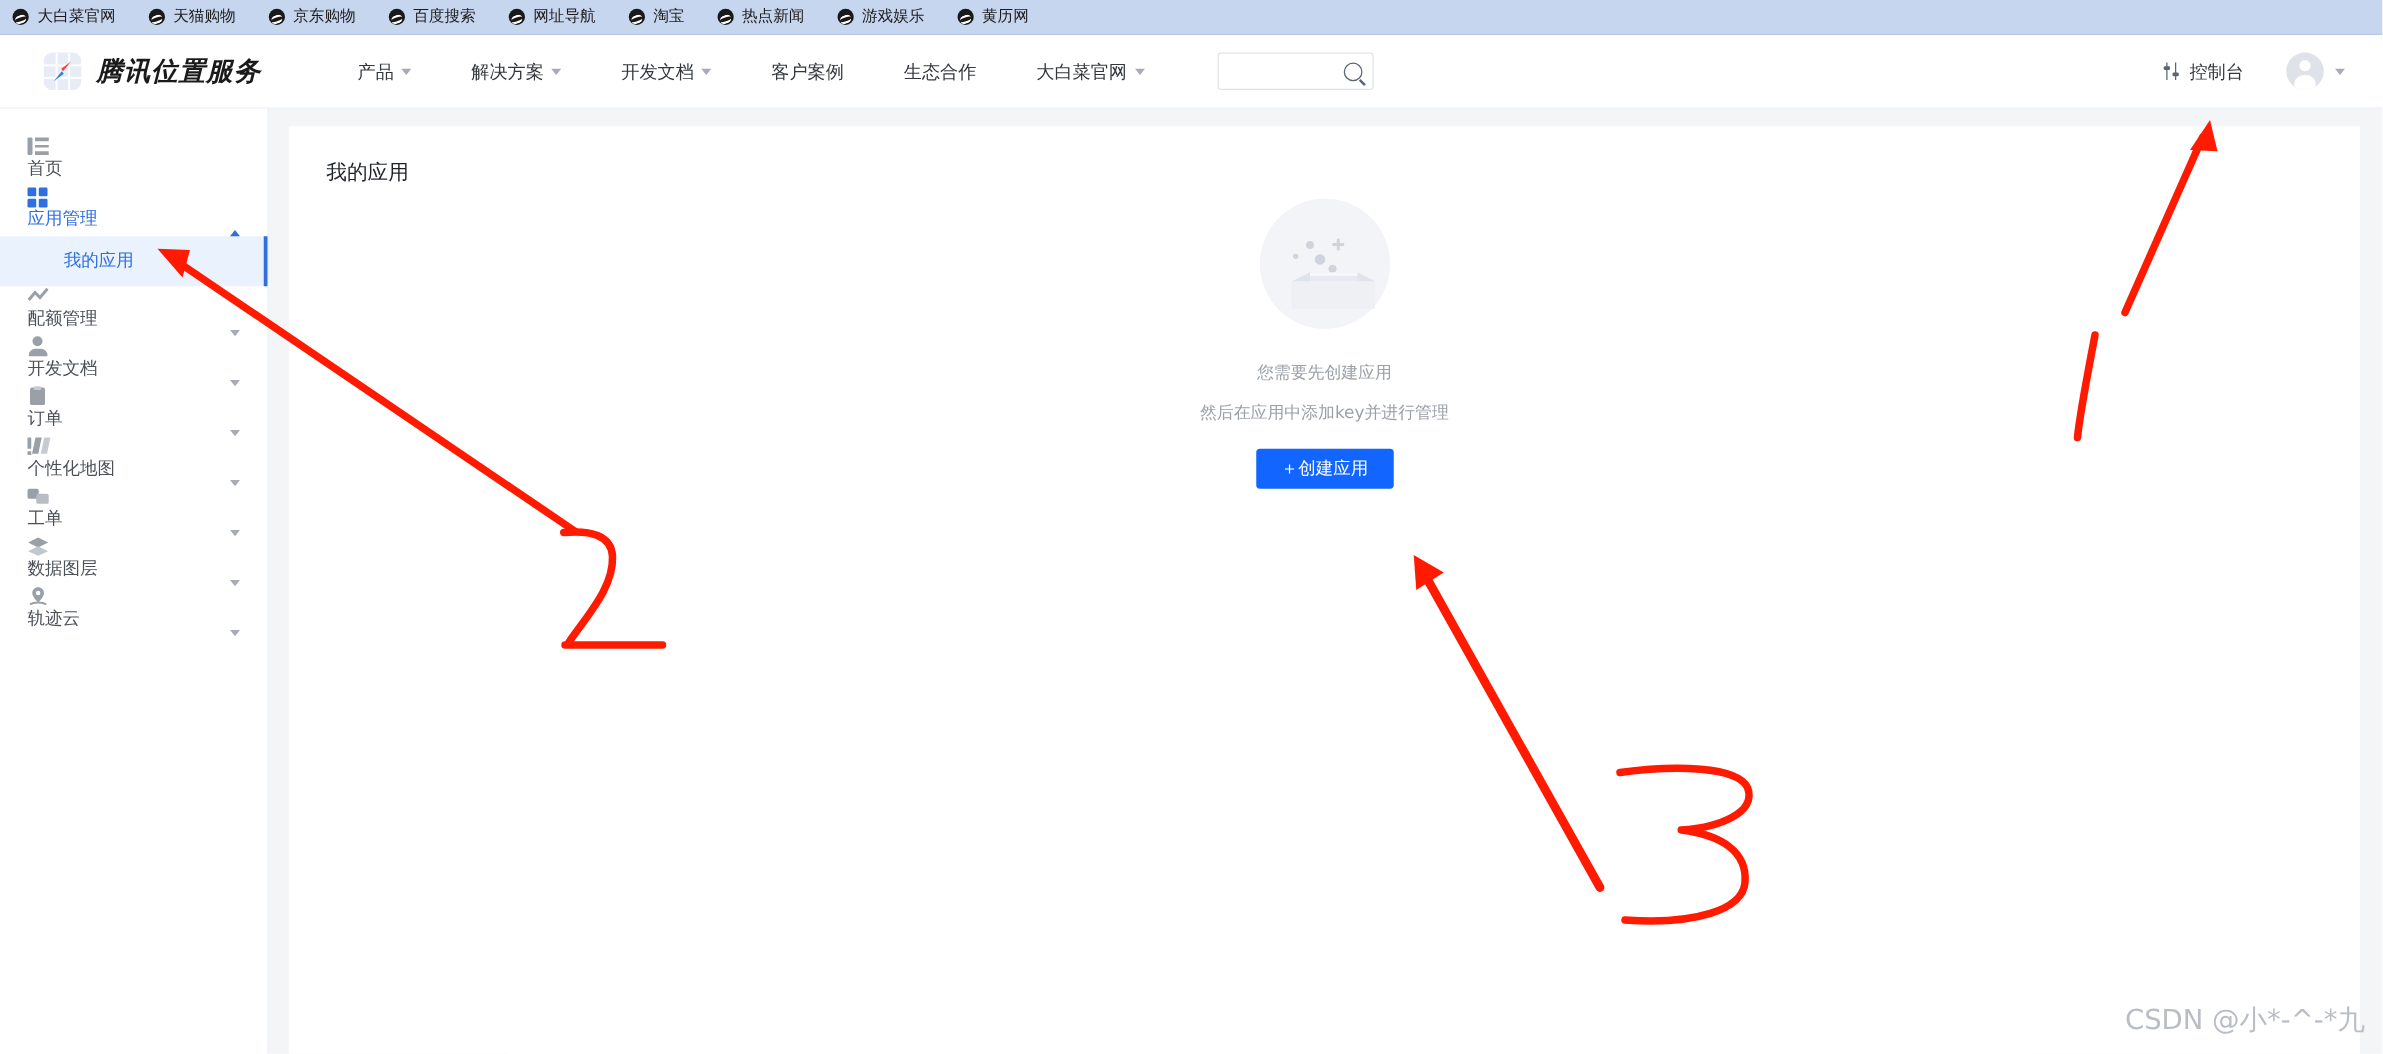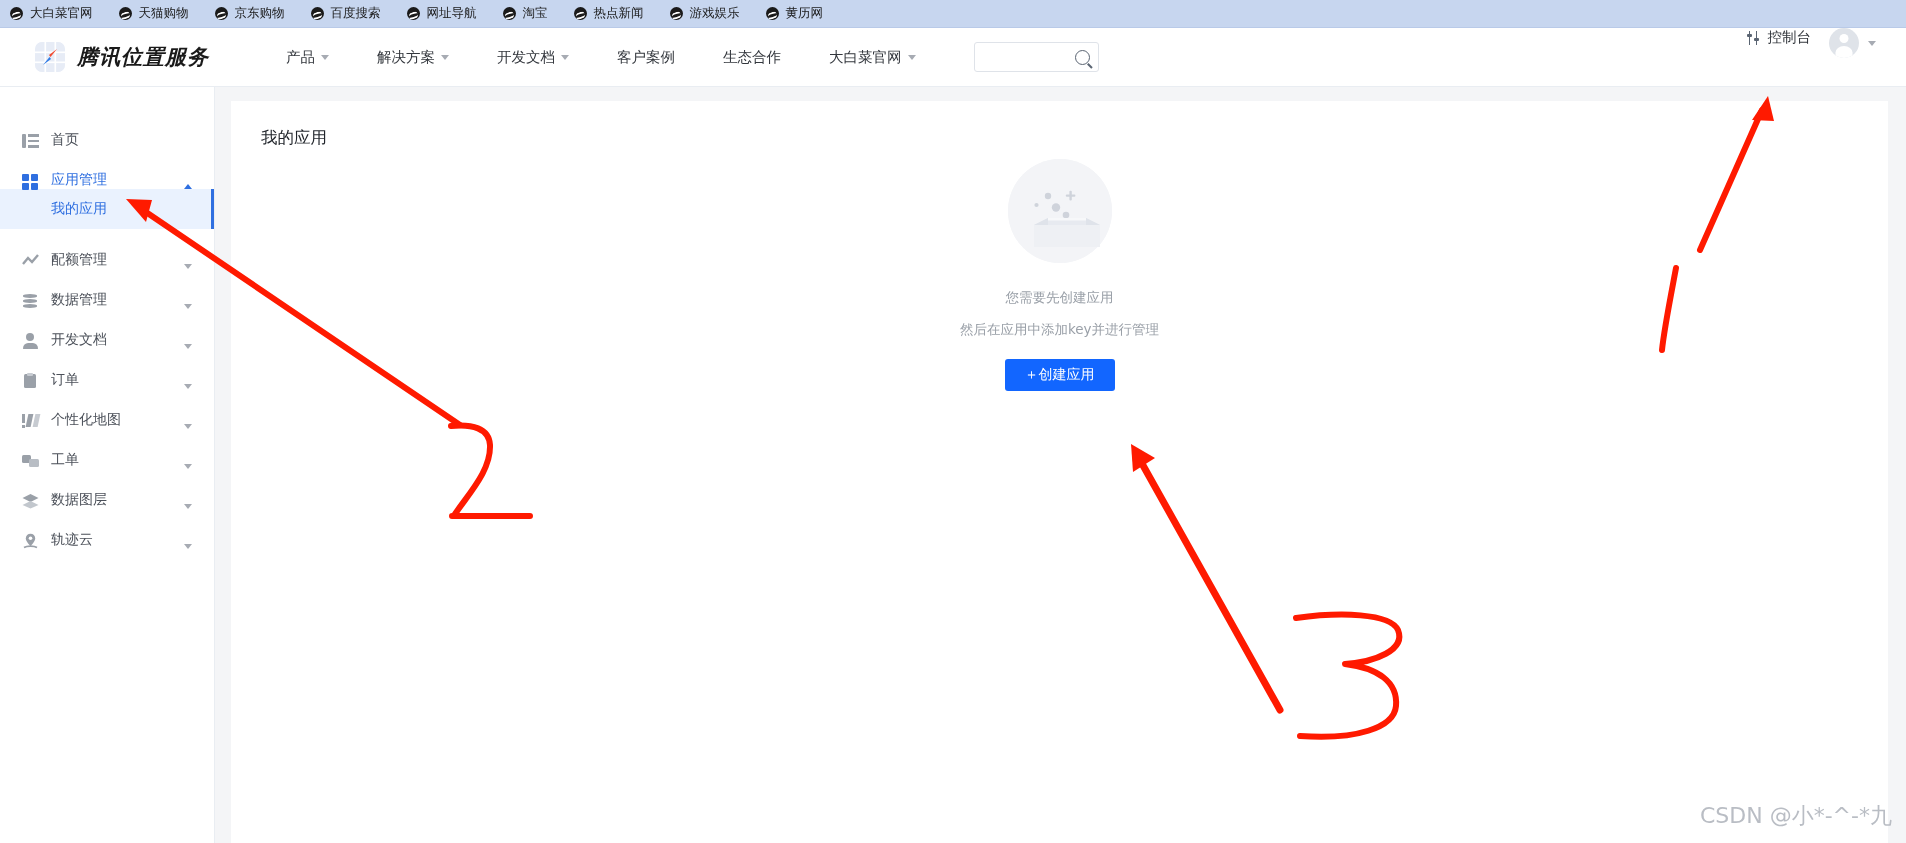--- a/index.html
+++ b/index.html
@@ -53,42 +53,43 @@
     border-bottom:5px solid #2f6fe0;}
   .searchbox{
     margin-left:34px;width:125px;height:30px;border:1px solid #dfe3e9;border-radius:3px;
     display:flex;align-items:center;padding:0 8px;box-sizing:border-box;background:#fff;
   }
   .searchbox input{border:0;outline:0;flex:1;font-size:13px;color:#33373d;background:transparent;
     font-family:"DejaVu Sans","Liberation Sans",sans-serif;width:100%;}
   .mag{width:13px;height:13px;border:1.6px solid #5a6472;border-radius:50%;position:relative;flex:0 0 auto;}
   .mag::after{content:"";position:absolute;right:-4px;bottom:-3px;width:6px;height:1.6px;
     background:#5a6472;transform:rotate(45deg);}
-  .hdr-right{position:absolute;right:30px;top:0;height:58px;display:flex;align-items:flex-start;gap:18px;}
+  .hdr-right{position:absolute;right:30px;top:0;height:58px;display:flex;align-items:center;gap:34px;}
   .console-btn{display:flex;align-items:center;gap:7px;cursor:pointer;font-size:14.5px;color:#33373d;
     font-family:"DejaVu Sans","Liberation Sans",sans-serif;}
   .sliders{width:14px;height:14px;position:relative;}
   .sliders i{position:absolute;background:#5a6472;}
   .avatar-wrap{display:flex;align-items:center;gap:9px;cursor:pointer;}
   .avatar{width:30px;height:30px;border-radius:50%;background:#dfe3e9;position:relative;overflow:hidden;}
   .avatar::before{content:"";position:absolute;left:50%;top:6px;width:9px;height:9px;border-radius:50%;
     background:#fff;transform:translateX(-50%);}
   .avatar::after{content:"";position:absolute;left:50%;top:18px;width:17px;height:13px;border-radius:50% 50% 0 0;
     background:#fff;transform:translateX(-50%);}
 
   
   .body{display:flex;height:785px;}
   .sidebar{
     width:215px;flex:0 0 215px;background:#fff;border-right:1px solid #e9edf2;
     padding-top:22px;box-sizing:border-box;position:relative;
   }
   .side-item{
-    height:40px;display:flex;align-items:flex-end;padding:0 22px;box-sizing:border-box;
+    height:40px;display:flex;align-items:flex-start;padding:0 22px;box-sizing:border-box;
     font-size:14px;color:#4b5059;cursor:pointer;position:relative;
     font-family:"DejaVu Sans","Liberation Sans",sans-serif;
+    flex-direction:column;
   }
   .side-item .sico{width:17px;flex:0 0 17px;height:16px;margin-right:12px;position:relative;}
   .side-item .slabel{flex:1;white-space:nowrap;}
   .side-item .sarrow{margin-left:auto;}
   .side-item.active-parent{color:#2f6fe0;}
   .side-sub{
     height:40px;display:flex;align-items:center;padding-left:51px;box-sizing:border-box;
     font-size:14px;color:#4b5059;cursor:pointer;
     font-family:"DejaVu Sans","Liberation Sans",sans-serif;
   }
@@ -271,29 +272,20 @@
       <div class="side-item">
         <span class="sico">
           <svg width="17" height="16" viewBox="0 0 17 16">
             <path d="M1 11 L6 5 L10 9 L16 2" stroke="#9aa0a8" stroke-width="2.4" fill="none"></path>
           </svg>
         </span>
         <span class="slabel">配额管理</span>
         <span class="sarrow caret-dn"></span>
       </div>
 
-      <div class="side-item">
-        <span class="sico ic-db">
-          <i style="top:1px;"></i>
-            <i style="top:6px;"></i>
-            <i style="top:11px;"></i>
-        </span>
-        <span class="slabel">数据管理</span>
-        <span class="sarrow caret-dn"></span>
-      </div>
 
       <div class="side-item">
         <span class="sico ic-user">
           <i style="left:4px;top:0;width:8px;height:8px;border-radius:50%;"></i>
           <i style="left:0.5px;top:9.5px;width:15px;height:6px;border-radius:6px 6px 1px 1px;"></i>
         </span>
         <span class="slabel">开发文档</span>
         <span class="sarrow caret-dn"></span>
       </div>
 

